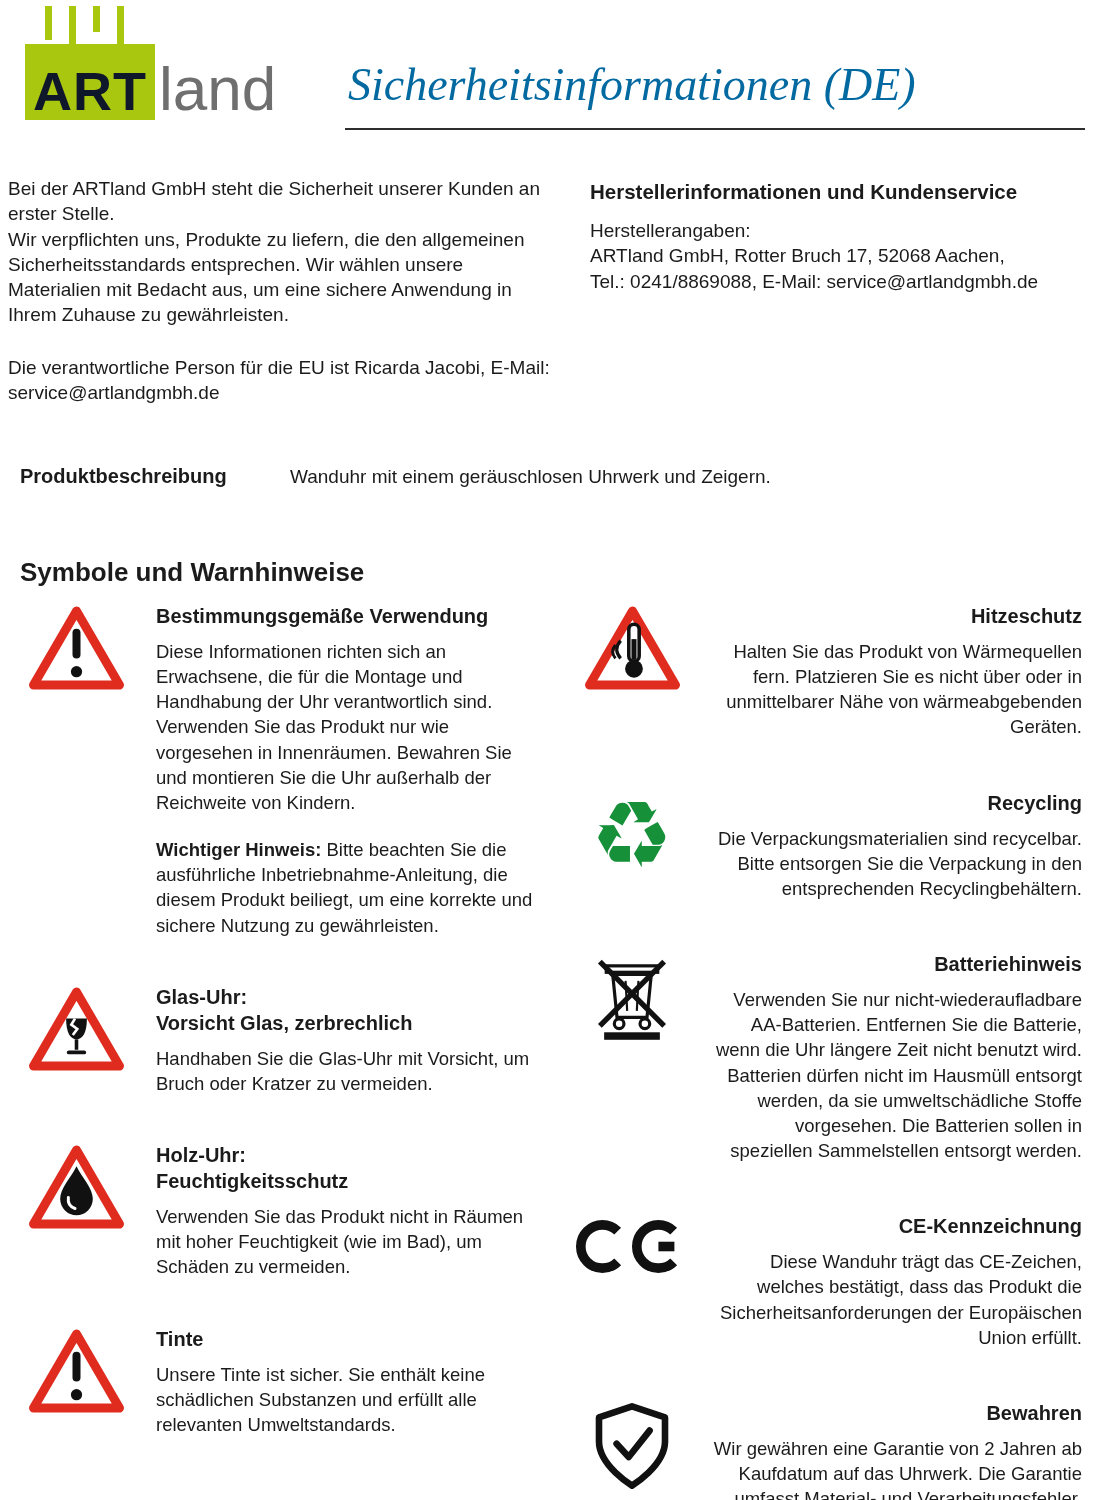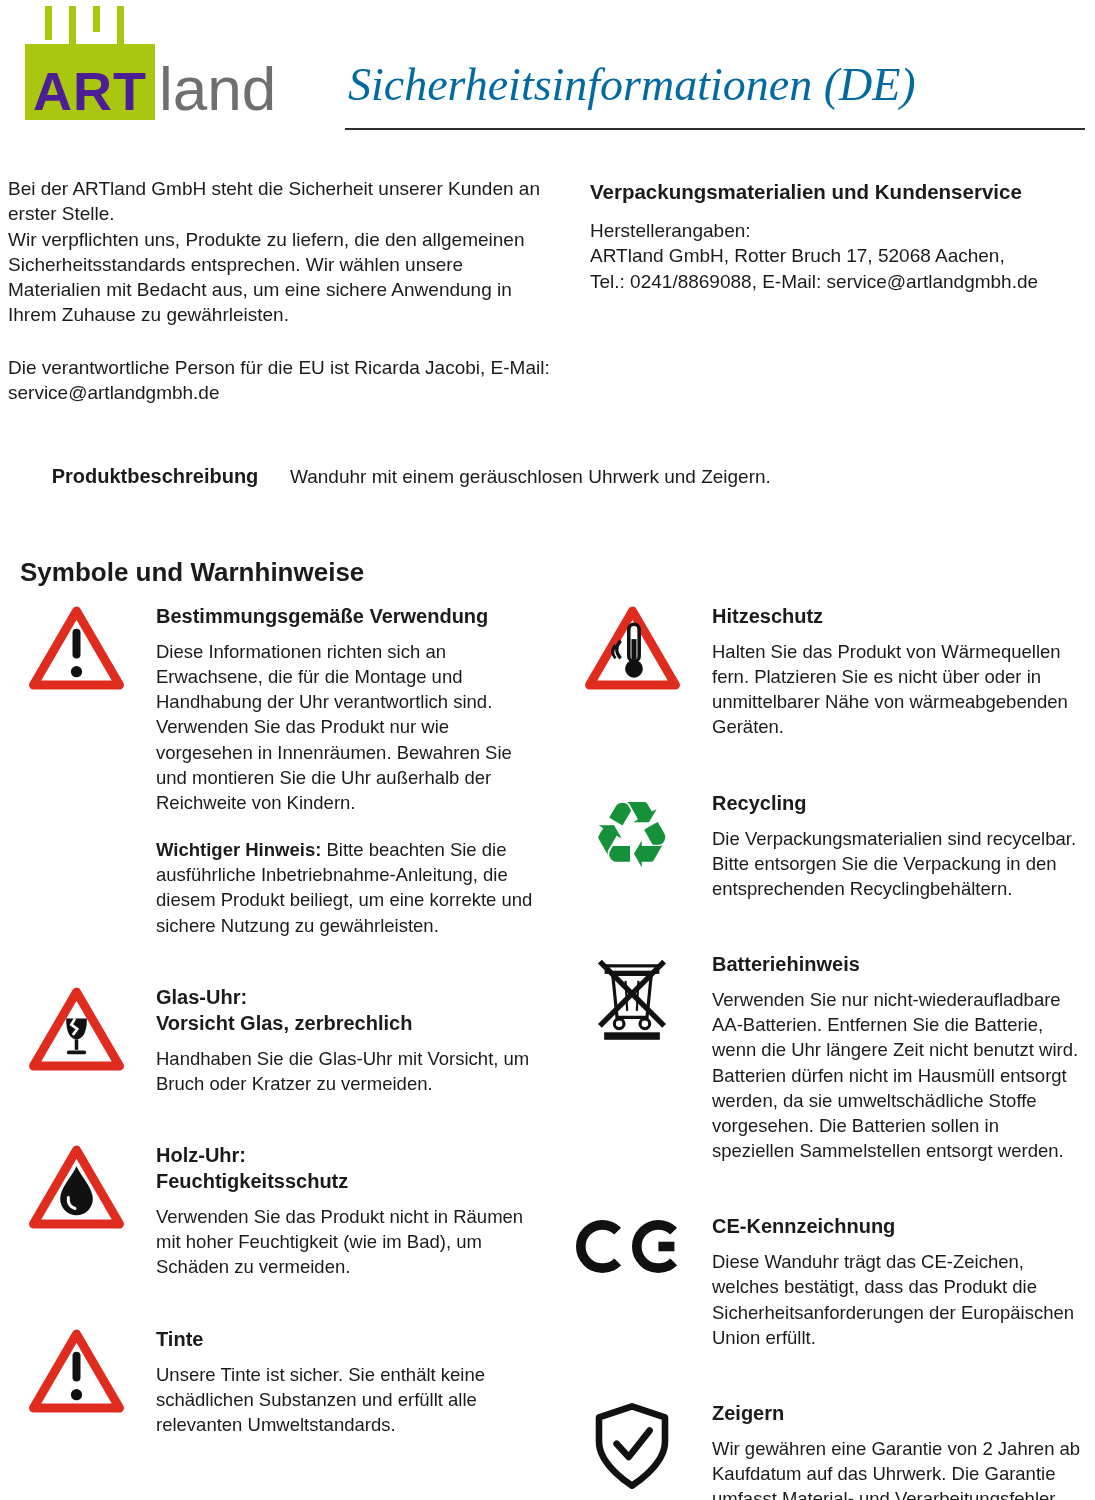--- a/index.html
+++ b/index.html
@@ -8,50 +8,50 @@
 
   
   .logo{position:absolute;left:25px;top:6px;width:300px;height:114px;}
   .stripe{position:absolute;background:#a9c70e;width:7px;top:0;}
   .s1{left:20px;height:34px;}
   .s2{left:44px;height:50px;}
   .s3{left:68px;height:26px;}
   .s4{left:92px;height:42px;}
   .logo-green{position:absolute;left:0;top:38px;width:130px;height:76px;background:#a9c70e;
               display:flex;align-items:flex-end;justify-content:center;}
-  .logo-art{font-size:54px;font-weight:bold;color:#4c1d95;line-height:1.05;letter-spacing:1px;}
+  .logo-art{font-size:54px;font-weight:bold;color:#0f172a;line-height:1.05;letter-spacing:1px;}
   .logo-land{position:absolute;left:134px;bottom:0;font-size:62px;color:#6f6f6f;line-height:1;text-align:center;}
   .doc-title{position:absolute;left:348px;top:58px;margin:0;font-family:"Liberation Serif",serif;
              font-style:italic;font-weight:normal;font-size:46px;color:#0369a1;white-space:nowrap;}
   .head-rule{position:absolute;left:345px;top:128px;width:740px;border:0;border-top:2px solid #2e2e2e;margin:0;}
 
   
   .intro-left{position:absolute;left:8px;top:176px;width:548px;font-size:19px;line-height:1.33;}
   .intro-left p{margin:0;}
   .intro-left .spaced{margin-top:27px;}
   .intro-right{position:absolute;left:590px;top:178px;width:495px;font-size:19px;line-height:1.35;}
   .intro-right h2{margin:0 0 12px 0;font-size:20.5px;}
   .intro-right p{margin:0;}
 
   
   .product{position:absolute;left:20px;top:465px;display:flex;align-items:baseline;}
-  .product .lbl{font-weight:bold;font-size:20px;width:270px;flex-shrink:0;text-align:center;}
+  .product .lbl{font-weight:bold;font-size:20px;width:270px;flex-shrink:0;}
   .product .txt{font-size:19px;}
 
   
   .sym-heading{position:absolute;left:20px;top:557px;margin:0;font-size:26px;}
   .symbols{position:absolute;left:20px;top:603px;width:1062px;display:grid;
            grid-template-columns:548px 1fr;column-gap:8px;}
   .sym-row{display:flex;gap:24px;align-items:flex-start;}
   .col-left .sym-row{margin-bottom:46px;}
   .col-right .sym-row{margin-bottom:50px;}
   .sym-icon{width:112px;flex-shrink:0;display:flex;justify-content:center;padding-top:2px;}
   .sym-text{flex:1;}
   .col-left .sym-text{max-width:385px;}
-  .col-right .sym-text{max-width:388px;}
+  .col-right .sym-text{max-width:388px;text-align:right;}
   .sym-text h3{margin:0 0 10px 0;font-size:20px;white-space:pre-line;line-height:1.3;}
   .sym-text p{margin:0;font-size:18.5px;line-height:1.36;}
   .sym-text p.note{margin-top:22px;}
 
   .tri{fill:#fff;stroke:#e02b1f;stroke-width:6;stroke-linejoin:round;}
   .recycle-glyph{font-family:"DejaVu Sans",sans-serif;font-size:92px;line-height:.95;color:#17903a;}
 </style>
 </head>
 <body>
 
@@ -70,21 +70,21 @@
   <h1 class="doc-title">Sicherheitsinformationen (DE)</h1>
   <hr class="head-rule">
 
   <div class="intro-left">
     <p>Bei der ARTland GmbH steht die Sicherheit unserer Kunden an erster Stelle.</p>
     <p>Wir verpflichten uns, Produkte zu liefern, die den allgemeinen Sicherheitsstandards entsprechen. Wir wählen unsere Materialien mit Bedacht aus, um eine sichere Anwendung in Ihrem Zuhause zu gewährleisten.</p>
     <p class="spaced">Die verantwortliche Person für die EU ist Ricarda Jacobi, E-Mail: service@artlandgmbh.de</p>
   </div>
 
   <div class="intro-right">
-    <h2>Verpackungsmaterialien und Kundenservice</h2>
+    <h2>Herstellerinformationen und Kundenservice</h2>
     <p>Herstellerangaben:</p>
     <p>ARTland GmbH, Rotter Bruch 17, 52068 Aachen,</p>
     <p>Tel.: 0241/8869088, E-Mail: service@artlandgmbh.de</p>
   </div>
 
   <div class="product">
     <span class="lbl">Produktbeschreibung</span>
     <span class="txt">Wanduhr mit einem geräuschlosen Uhrwerk und Zeigern.</span>
   </div>
 
@@ -221,20 +221,20 @@
       </div>
 
       <div class="sym-row">
         <div class="sym-icon">
           <svg width="80" height="88" viewBox="0 0 72 80">
             <path d="M36 4 L66 14 V36 C66 58 36 76 36 76 C36 76 6 58 6 36 V14 Z" fill="none" stroke="#111" stroke-width="6" stroke-linejoin="round"></path>
             <polyline points="22,38 33,50 52,26" fill="none" stroke="#111" stroke-width="6" stroke-linecap="round" stroke-linejoin="round"></polyline>
           </svg>
         </div>
         <div class="sym-text">
-          <h3>Zeigern</h3>
+          <h3>Bewahren</h3>
           <p>Wir gewähren eine Garantie von 2 Jahren ab Kaufdatum auf das Uhrwerk. Die Garantie umfasst Material- und Verarbeitungsfehler, jedoch keine Schäden durch unsachgemäße Handhabung. Ein Kaufnachweis ist erforderlich.</p>
         </div>
       </div>
 
     </div>
   </div>
 </div>
 
 </body></html>

